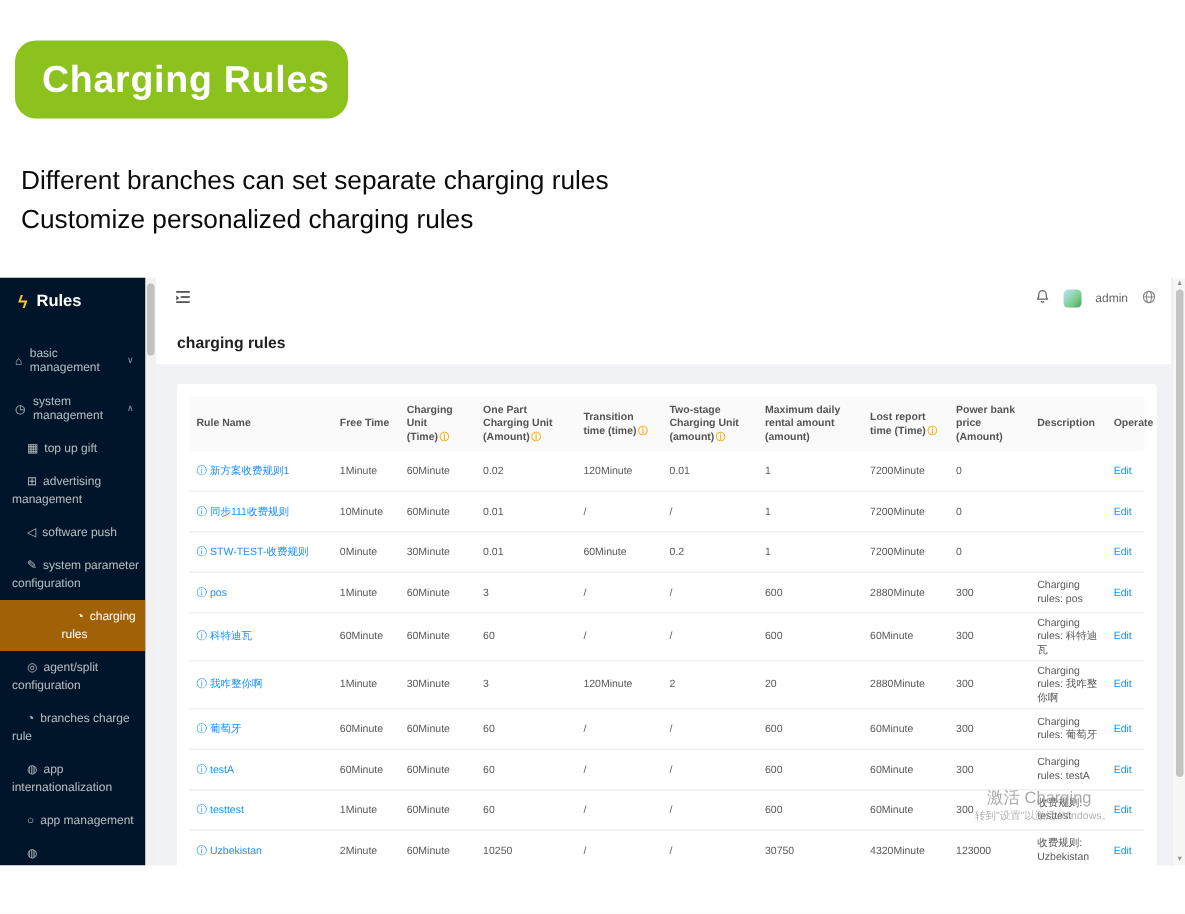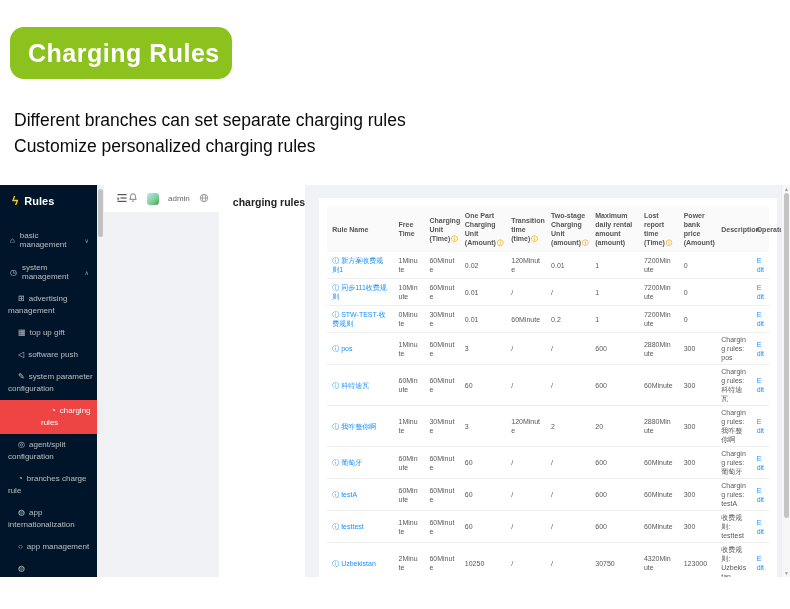--- a/index.html
+++ b/index.html
@@ -21,27 +21,27 @@
   .logo { display:flex; align-items:center; gap:6px; padding:9px 8px 8px 12px; }
   .logo-bolt { color:#f7c52d; font-size:12px; font-weight:bold; }
   .logo-text { color:#ffffff; font-size:11px; font-weight:bold; }
   #sidebar-menu { margin-top:8px; }
   .menu-top { display:flex; align-items:center; padding:7px 8px 7px 10px; cursor:pointer; }
   .menu-top .ml { flex:1; margin-left:5px; }
   .menu-top .chev { font-size:6px; color:rgba(255,255,255,0.55); }
   .menu-sub { padding:5px 4px 5px 8px; line-height:12px; cursor:pointer; }
   .mi { display:inline-block; font-size:8px; }
   .menu-sub .mi { margin:0 4px 0 10px; }
-  .menu-sub.selected { background:#ef4444; color:#ffffff;padding-left:41px; }
+  .menu-sub.selected { background:#a16207; color:#ffffff;padding-left:41px; }
 
   .side-scroll { width:7px; background:#f1f1f1; flex-shrink:0; position:relative; }
   .side-scroll .thumb { position:absolute; top:4px; left:1px; width:5px; height:48px; background:#c1c1c1; border-radius:3px; }
 
   
-  .main { flex:1; display:flex; background:#f0f2f5; min-width:0; }
+  .main { flex:1; display:flex; flex-direction:column; background:#f0f2f5; min-width:0; }
   .topbar { height:27px; background:#ffffff; display:flex; align-items:center; justify-content:space-between;
     padding:0 10px 0 12px; flex-shrink:0; }
   .topbar-right { display:flex; align-items:center; gap:9px; }
   .avatar { width:12px; height:12px; border-radius:3px; background:linear-gradient(135deg,#bfe3ff 0%,#7ccf8e 60%,#4d9e63 100%); }
   .username { font-size:8px; color:#666; }
 
   .page-head { background:#ffffff; padding:6px 0 8px 14px; flex-shrink:0; }
   .crumbs { font-size:8px; color:#999; }
   .crumb-current { color:#555; }
   .page-title { margin-top:5px; font-size:10.5px; font-weight:bold; color:#222; }
@@ -93,22 +93,22 @@
         <div class="menu-top">
           <span class="mi">⌂</span>
           <span class="ml">basic management</span>
           <span class="chev">∨</span>
         </div>
         <div class="menu-top">
           <span class="mi">◷</span>
           <span class="ml">system management</span>
           <span class="chev">∧</span>
         </div>
+        <div class="menu-sub"><span class="mi">▦</span><span class="ml">top up gift</span></div>
         <div class="menu-sub"><span class="mi">⊞</span><span class="ml">advertising management</span></div>
-        <div class="menu-sub"><span class="mi">▦</span><span class="ml">top up gift</span></div>
         <div class="menu-sub"><span class="mi">◁</span><span class="ml">software push</span></div>
         <div class="menu-sub"><span class="mi">✎</span><span class="ml">system parameter configuration</span></div>
         <div class="menu-sub selected"><span class="mi">◔</span><span class="ml">charging rules</span></div>
         <div class="menu-sub"><span class="mi">◎</span><span class="ml">agent/split configuration</span></div>
         <div class="menu-sub"><span class="mi">◔</span><span class="ml">branches charge rule</span></div>
         <div class="menu-sub"><span class="mi">◍</span><span class="ml">app internationalization</span></div>
         <div class="menu-sub"><span class="mi">○</span><span class="ml">app management</span></div>
         <div class="menu-sub"><span class="mi">◍</span></div>
       </div>
   </div>

